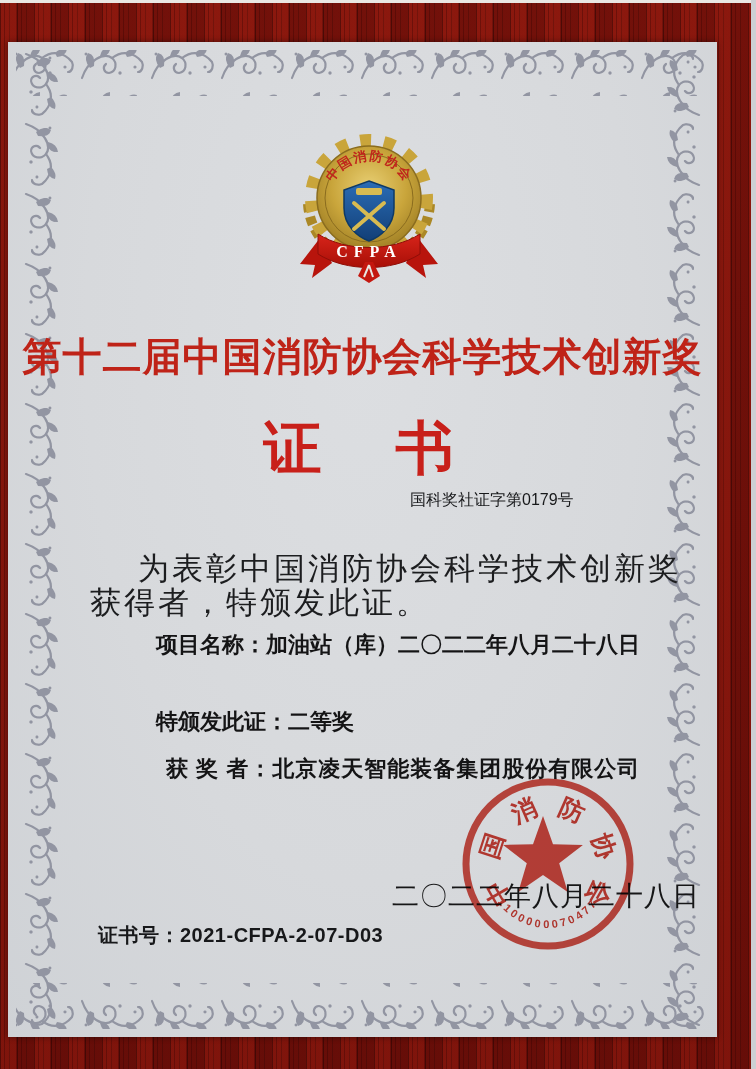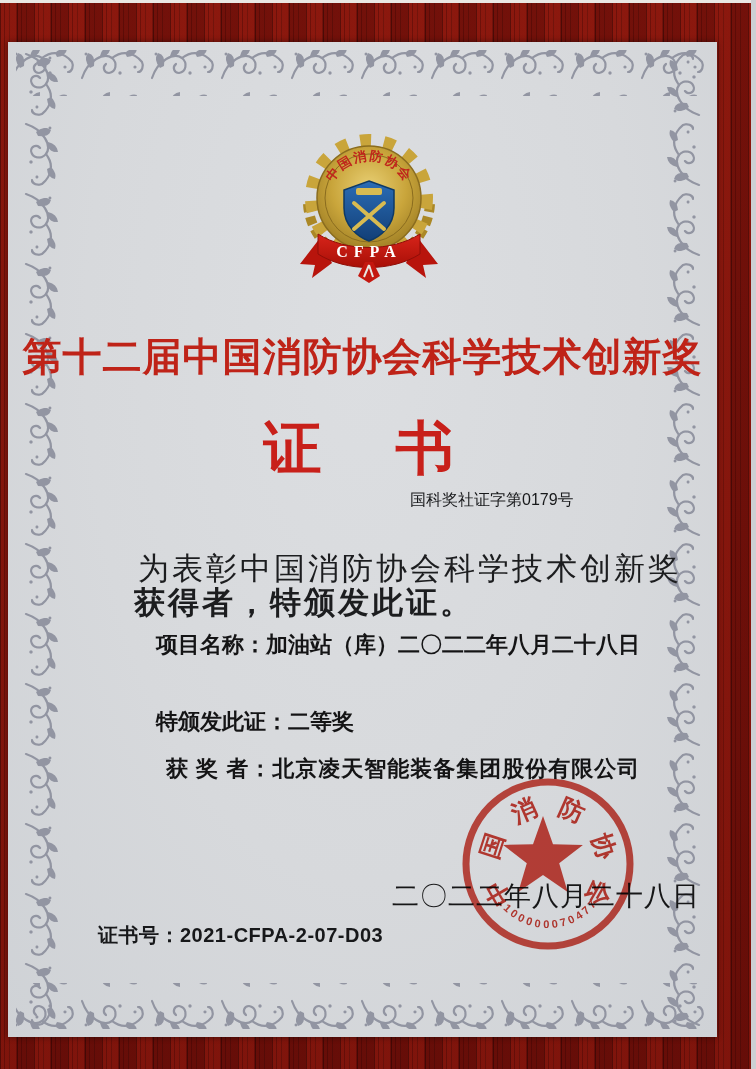--- a/index.html
+++ b/index.html
@@ -24,21 +24,21 @@
 
   
   .abs{position:absolute;white-space:nowrap;}
   .title{left:0;top:288px;width:709px;text-align:center;
     font-size:39px;font-weight:bold;color:#bf2318;letter-spacing:1px;}
   .subtitle{left:0;top:368px;width:709px;text-align:center;
     font-size:58px;font-weight:bold;color:#c8201a;letter-spacing:8px;}
   .issue-no{left:382px;top:448px;font-family:"Liberation Sans",sans-serif;
     font-size:16px;font-weight:normal;color:#17181a;margin-left:20px;}
   .body-line1{left:130px;top:506px;font-size:31px;font-weight:400;color:#1c1d1f;letter-spacing:3px;}
-  .body-line2{left:82px;top:540px;font-size:31px;font-weight:700;color:#1c1d1f;letter-spacing:3px;margin-left:44px;}
+  .body-line2{left:82px;top:540px;font-size:31px;font-weight:400;color:#1c1d1f;letter-spacing:3px;}
   .field{font-family:"Liberation Sans",sans-serif;font-weight:bold;color:#141415;font-size:22px;}
   .project-l1{left:148px;top:588px;}
   .project-l2{left:240px;top:624px;}
   .grade-line{left:148px;top:665px;}
   .winner-line{left:158px;top:712px;letter-spacing:1px;}
   .date-line{left:384px;top:836px;font-size:27px;font-weight:normal;color:#161617;letter-spacing:1px;}
   .certno-line{left:90px;top:880px;font-family:"Liberation Sans",sans-serif;
     font-size:20px;font-weight:bold;color:#17181a;letter-spacing:.5px;}
 
   .emblem-svg{position:absolute;left:286px;top:84px;}

